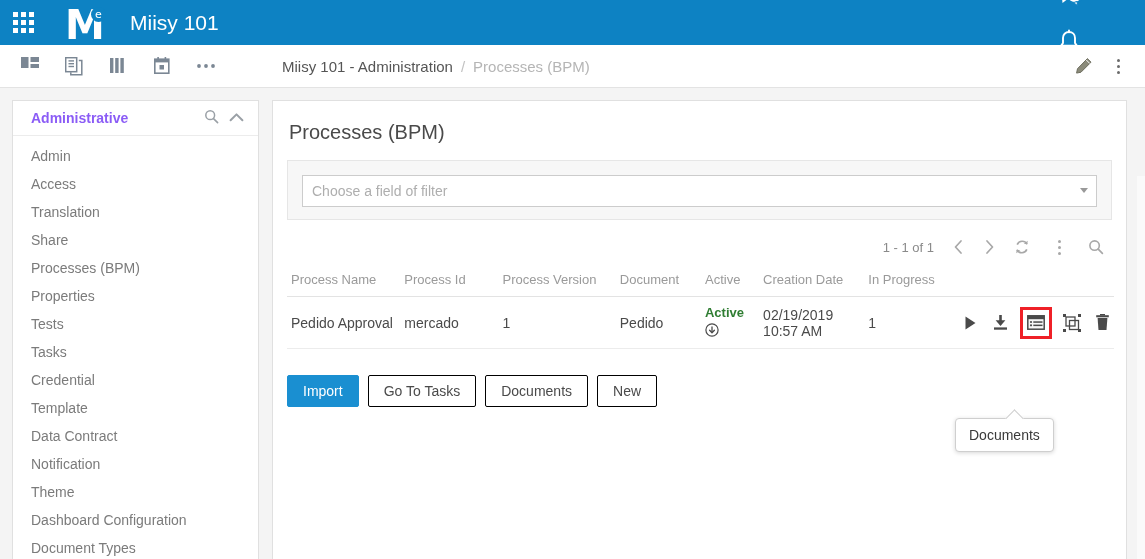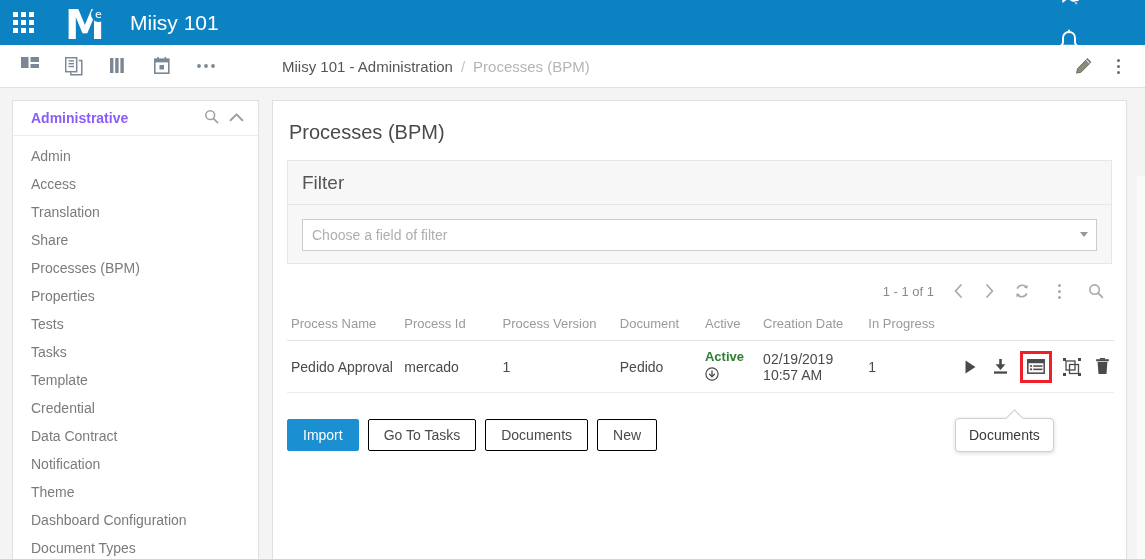--- a/index.html
+++ b/index.html
@@ -399,36 +399,35 @@
     </div>
     <div class="sb-list">
       <div class="sb-item"><span>Admin</span></div>
       <div class="sb-item"><span>Access</span></div>
       <div class="sb-item"><span>Translation</span></div>
       <div class="sb-item"><span>Share</span></div>
       <div class="sb-item"><span>Processes (BPM)</span></div>
       <div class="sb-item"><span>Properties</span></div>
       <div class="sb-item"><span>Tests</span></div>
       <div class="sb-item"><span>Tasks</span></div>
+      <div class="sb-item"><span>Credential</span></div>
       <div class="sb-item"><span>Template</span></div>
-      <div class="sb-item"><span>Credential</span></div>
       <div class="sb-item"><span>Data Contract</span></div>
       <div class="sb-item"><span>Notification</span></div>
       <div class="sb-item"><span>Theme</span></div>
       <div class="sb-item"><span>Dashboard Configuration</span></div>
       <div class="sb-item"><span>Document Types</span></div>
 
     </div>
   </div>
 
   <div class="content">
     <div class="page-title">Processes (BPM)</div>
 
     <div class="filter-box">
-      <div class="filter-head">Filter</div>
       <div class="filter-body">
         <div class="sel-wrap">
           <input type="text" value="" placeholder="Choose a field of filter" style="">
           <span class="sel-caret"></span>
         </div>
       </div>
     </div>
 
     <div class="pager">
       <span>1 - 1 of 1</span>

